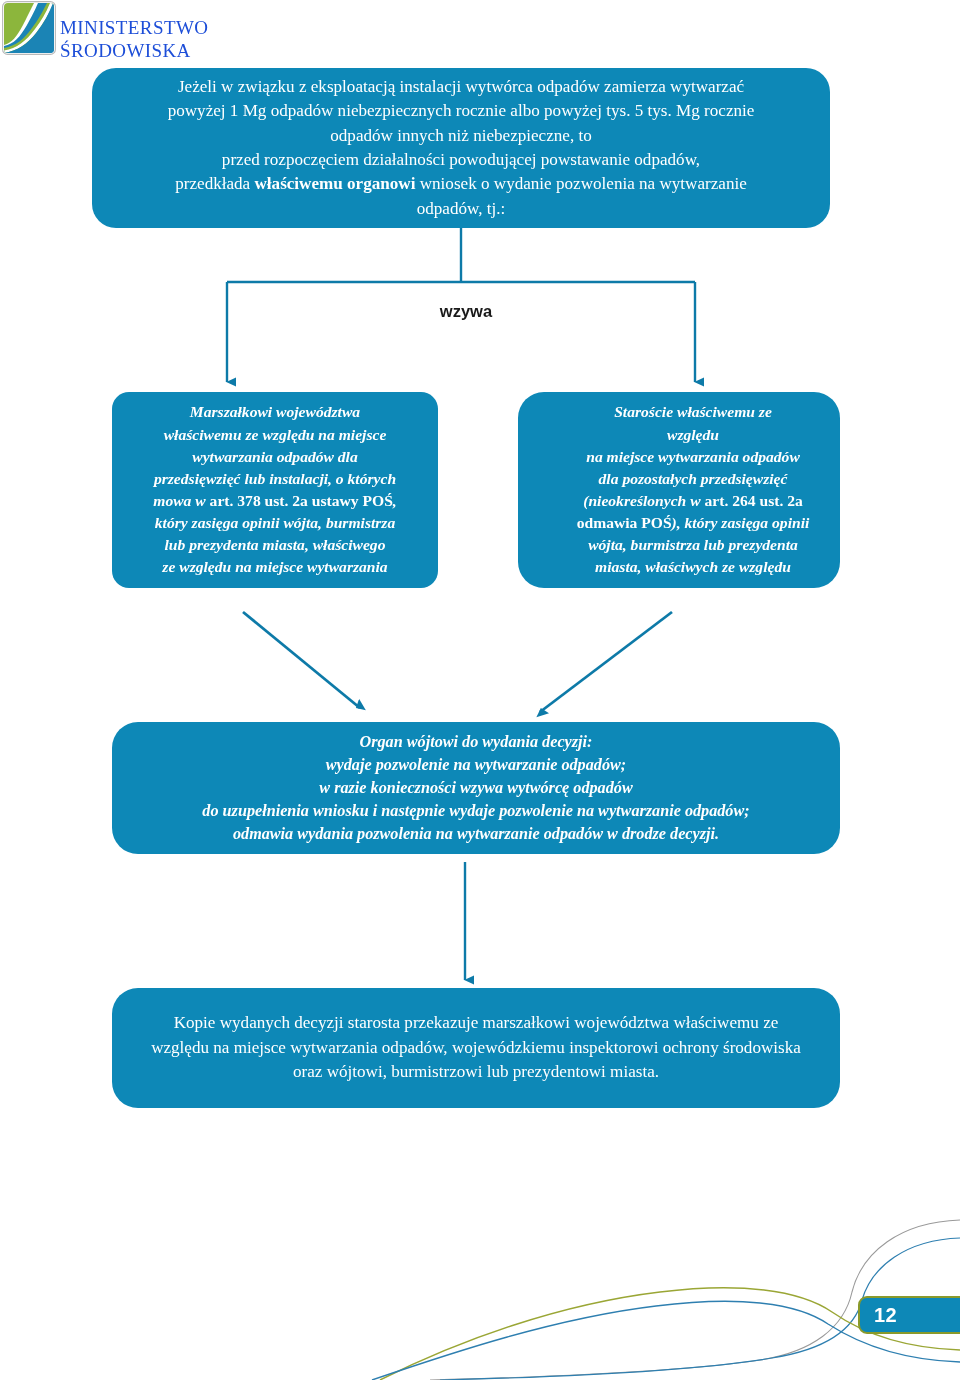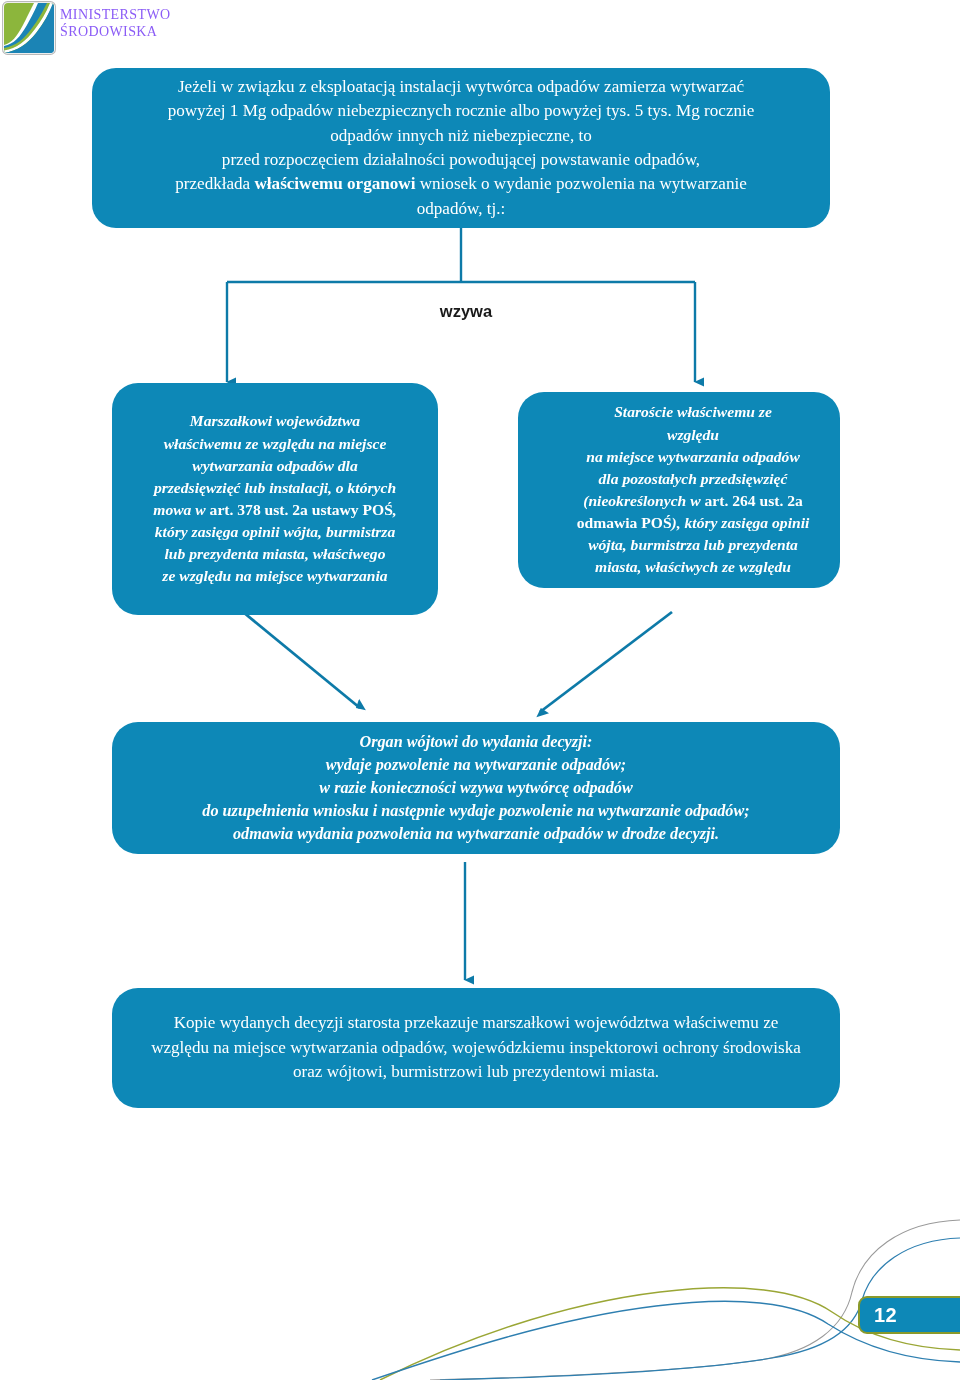--- a/index.html
+++ b/index.html
@@ -21,27 +21,27 @@
     left: 0; top: 0;
     width: 960px; height: 62px;
   }
   #logo-mark {
     position: absolute;
     left: 2px; top: 1px;
     width: 54px; height: 54px;
   }
   #logo-wordmark {
     position: absolute;
-    left: 60px; top: 6px;
+    left: 60px; top: 16px;
     width: 230px;
     font-family: "Liberation Serif", serif;
-    font-size: 14px;
+    font-size: 19px;
     letter-spacing: 0.4px;
     line-height: 1.22;
-    color: #8b5cf6;
+    color: #1d4ed8;
     white-space: pre-line;
   }
 
   
   .flowbox {
     position: absolute;
     background: #0d88b7;
     color: #ffffff;
     border-radius: 26px;
     box-sizing: border-box;
@@ -61,23 +61,24 @@
     width: 738px; height: 160px;
     border-radius: 24px;
   }
   #box-intro .txt {
     font-size: 17.1px;
     line-height: 1.425;
     padding: 0 24px;
   }
 
   #box-marshal {
-    left: 112px; top: 383px;
-    width: 326px; height: 232px;
+    left: 112px; top: 392px;
+    width: 326px; height: 196px;
     font-style: italic;
+    border-radius: 17px;
   }
   #box-marshal .txt {
     font-size: 15.6px;
     line-height: 1.42;
     padding: 0 6px;
     font-weight: 600;
   }
 
   #box-starosta {
     left: 518px; top: 392px;

